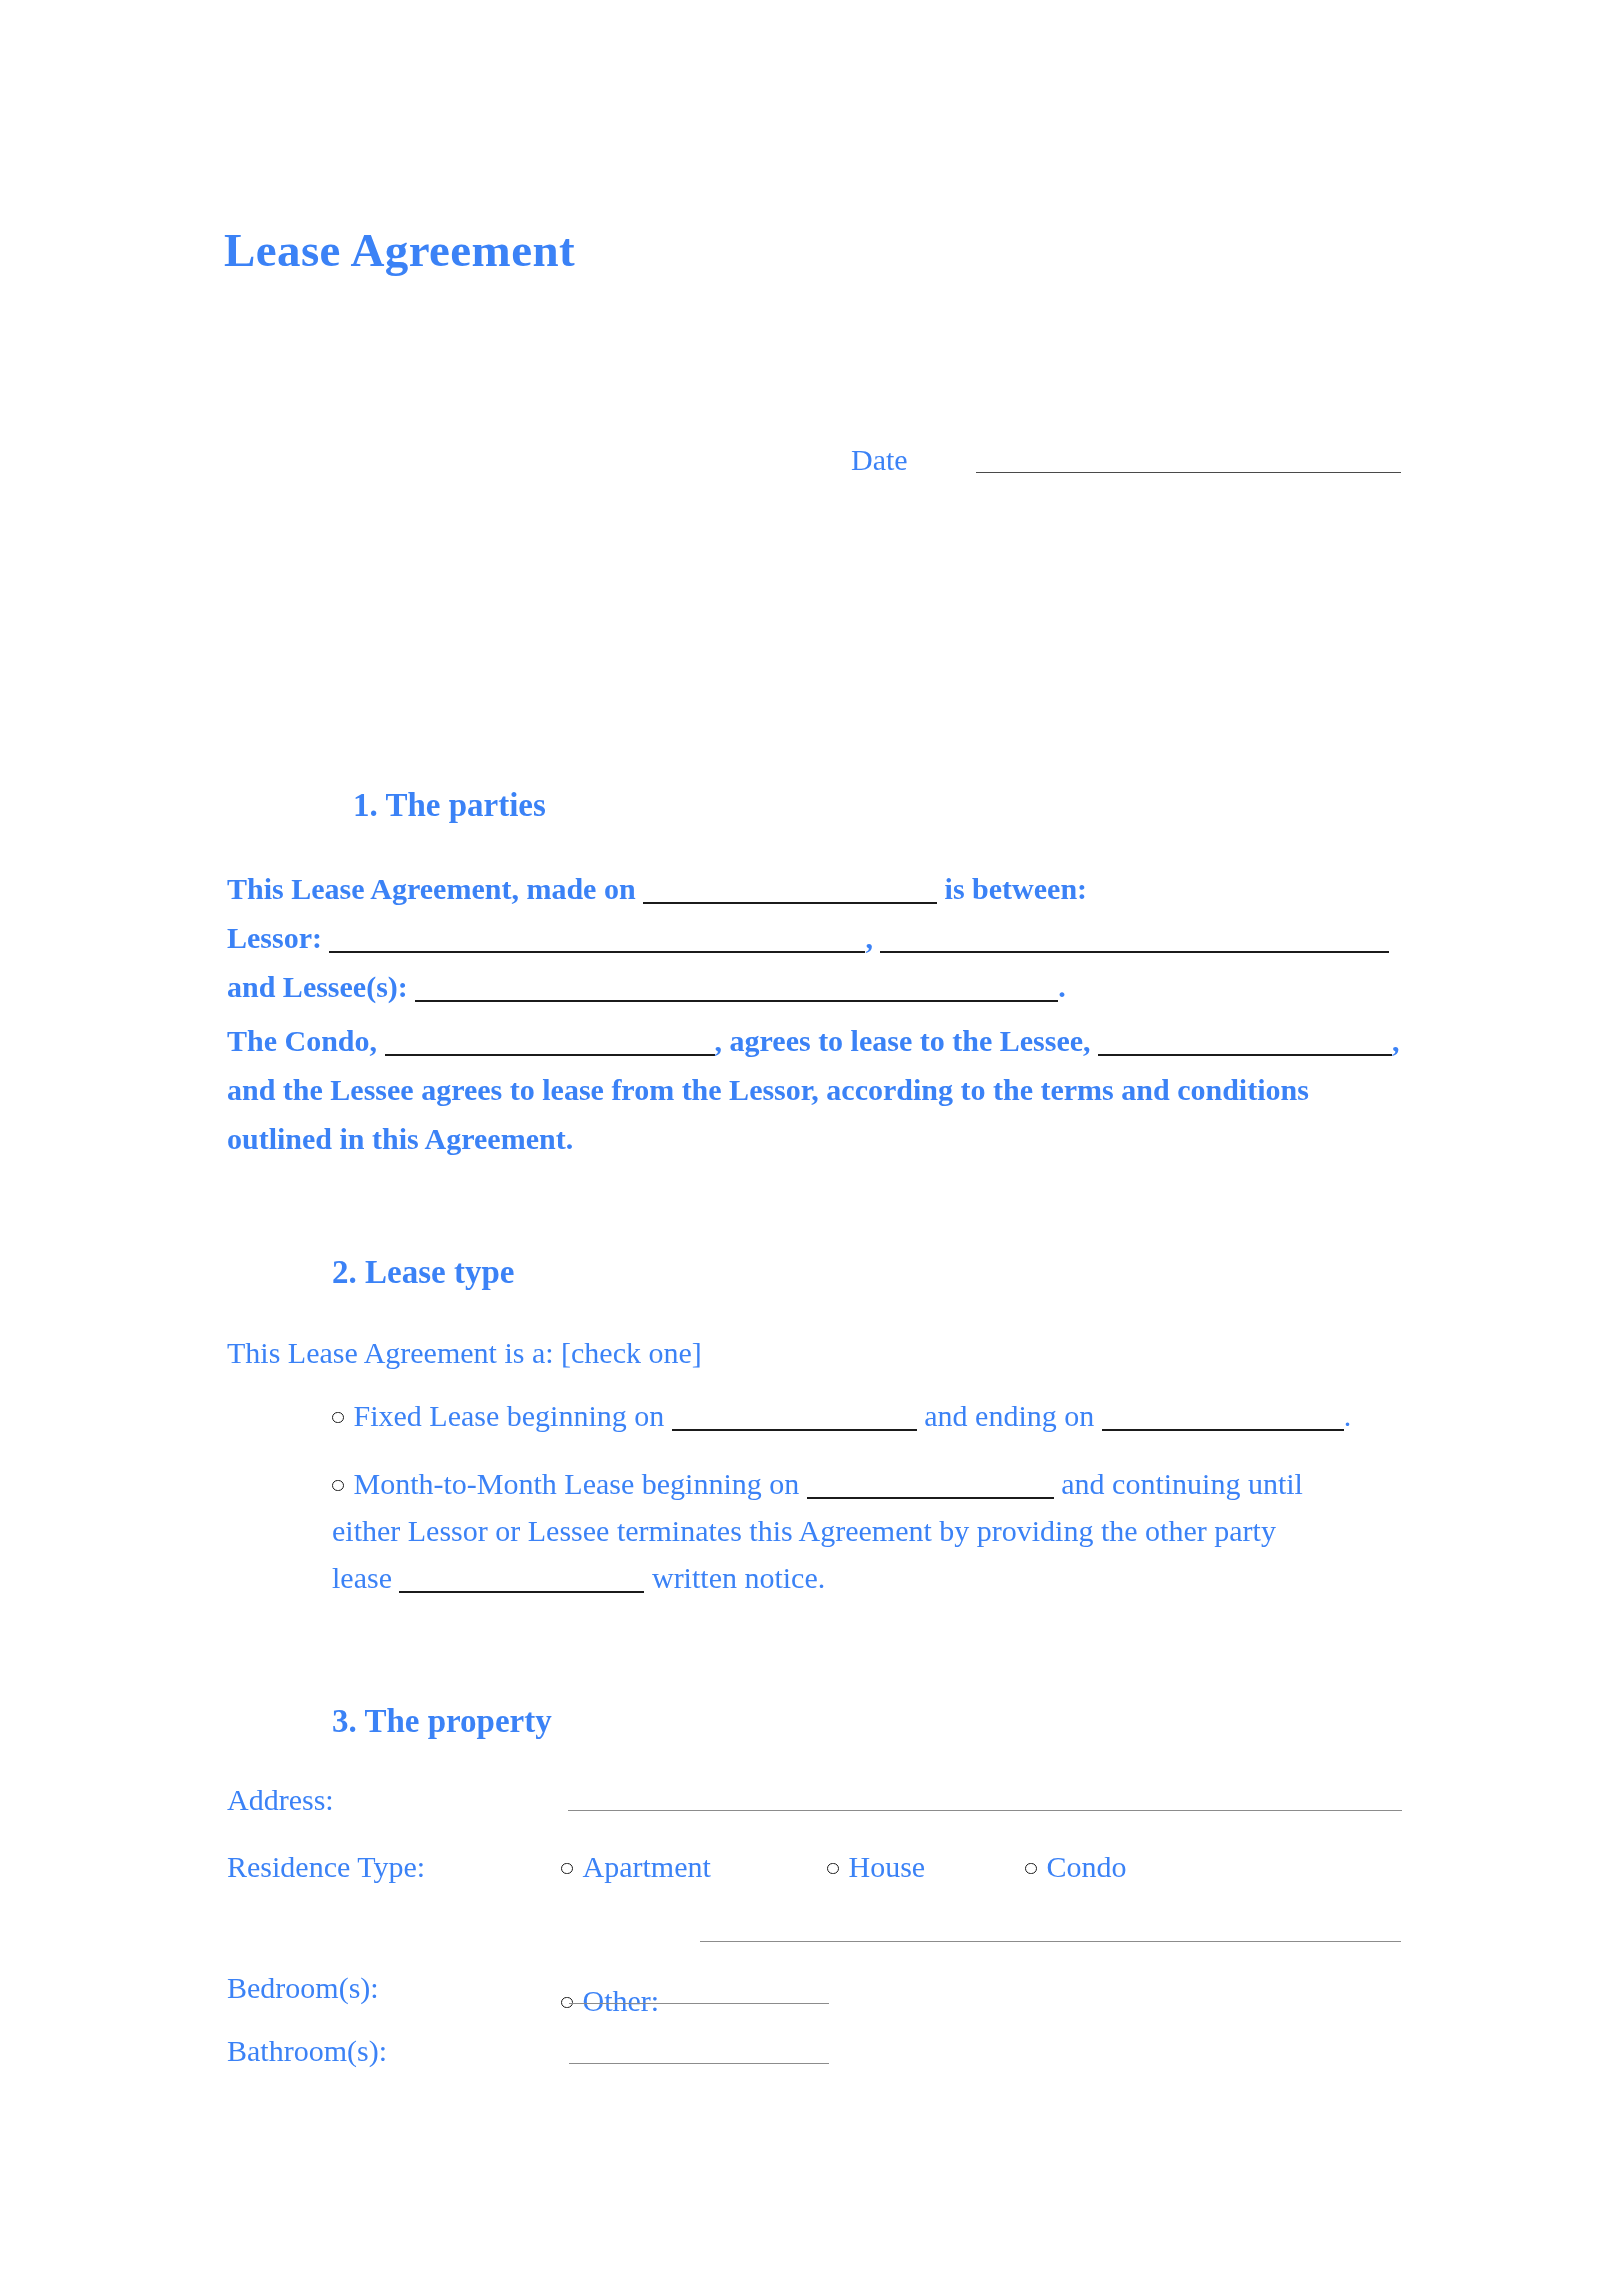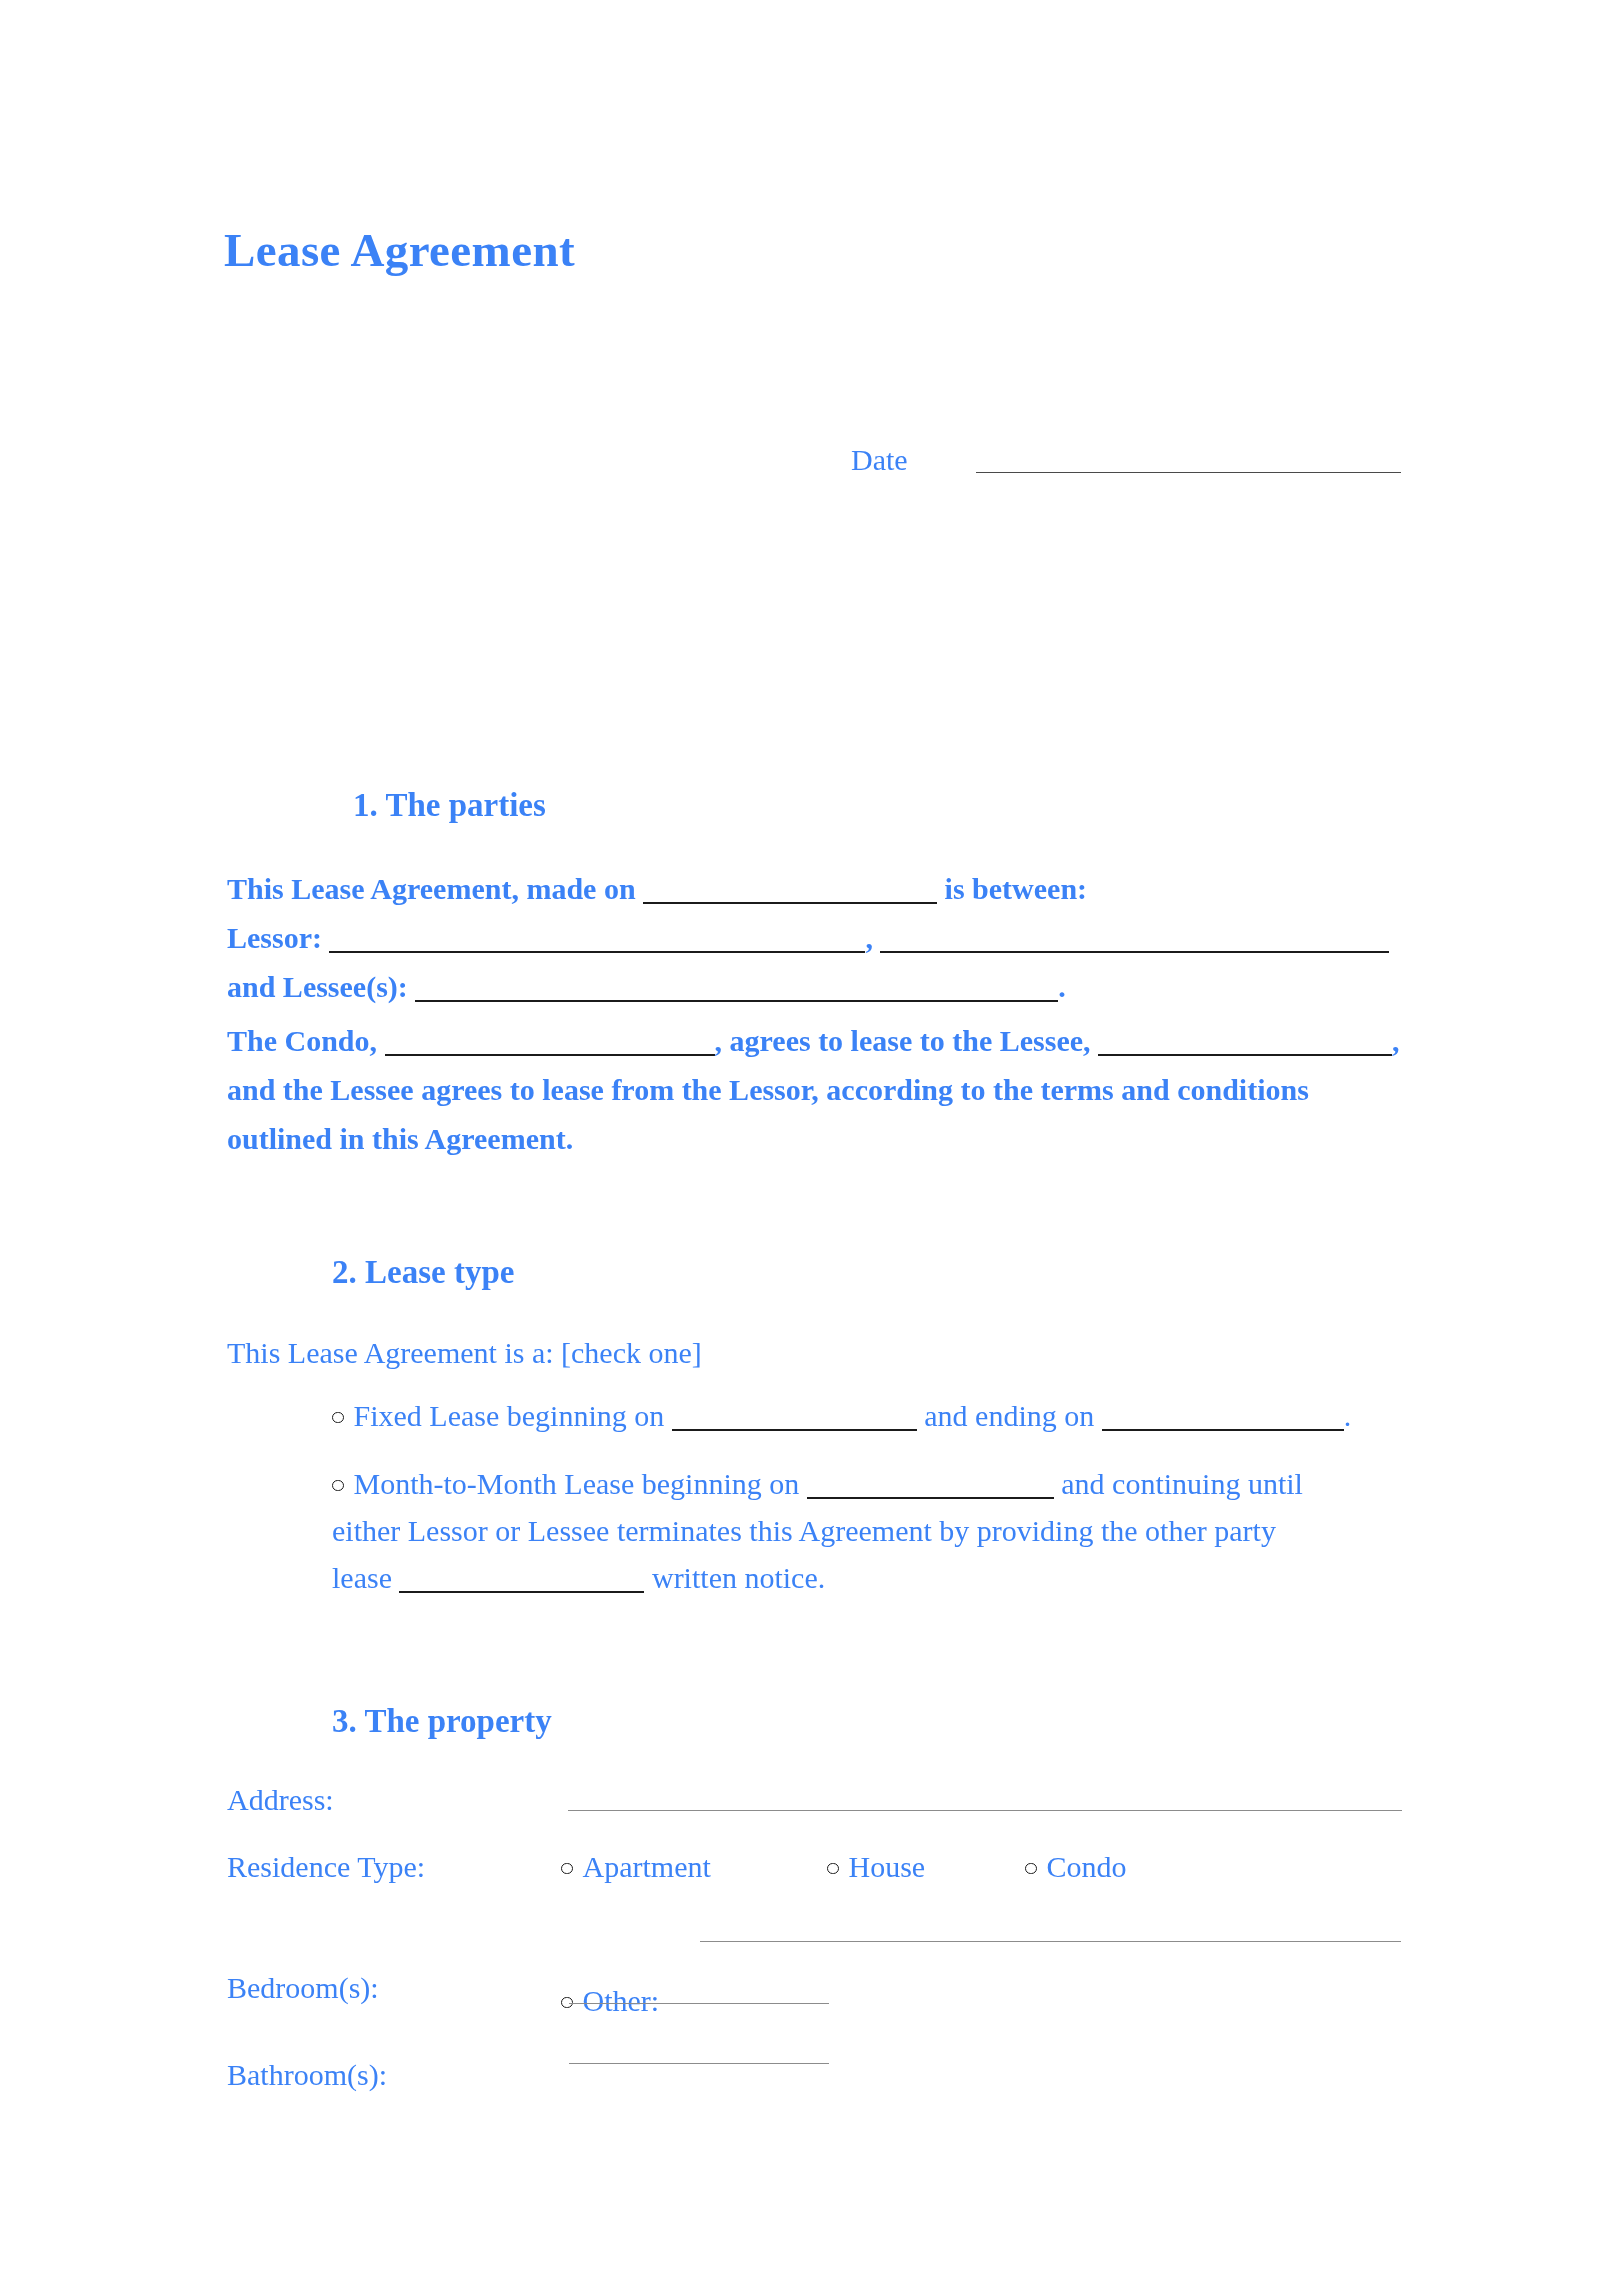--- a/index.html
+++ b/index.html
@@ -119,17 +119,17 @@
   </div>
 
   <div class="abs" style="left:561px; top:1984px;">
     <span class="radio"></span><span>Other:</span>
   </div>
   <div class="fline" style="left:700px; top:1941px; width:701px;"></div>
 
   <div class="abs" style="left:227px; top:1971px;">Bedroom(s):</div>
   <div class="fline" style="left:569px; top:2003px; width:260px;"></div>
 
-  <div class="abs" style="left:227px; top:2034px;margin-top:24px;">Bathroom(s):</div>
+  <div class="abs" style="left:227px; top:2034px;">Bathroom(s):</div>
   <div class="fline" style="left:569px; top:2063px; width:260px;"></div>
 
 </div>
 
 
 </body></html>

